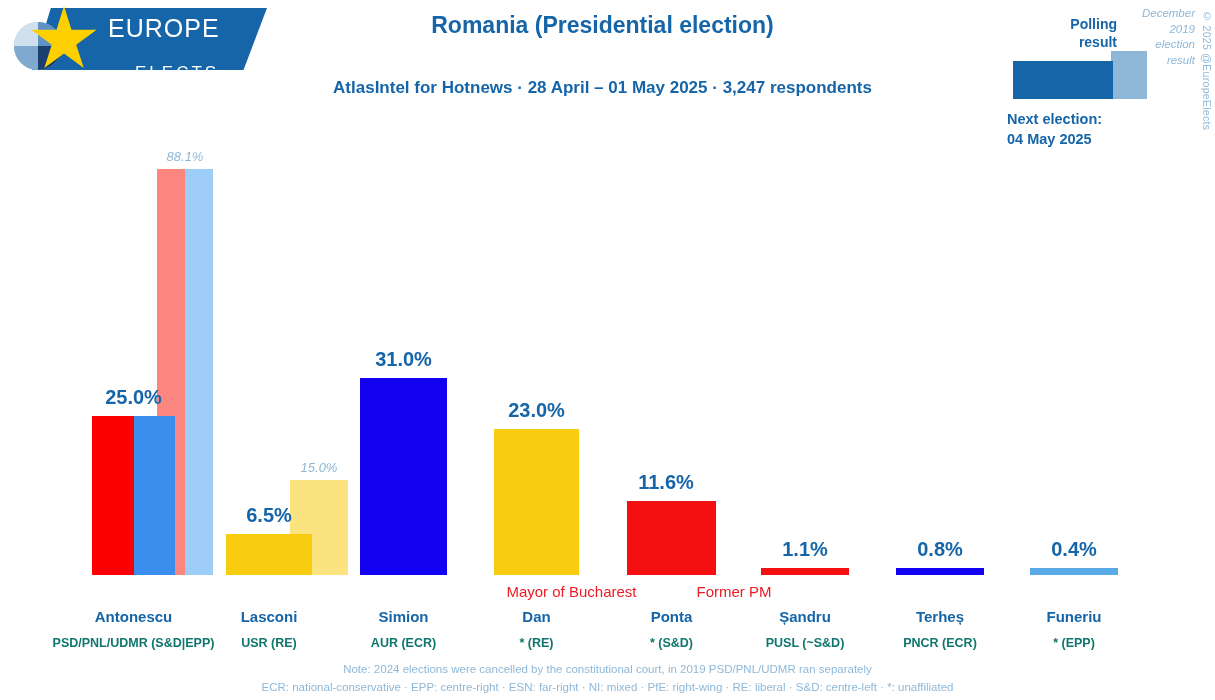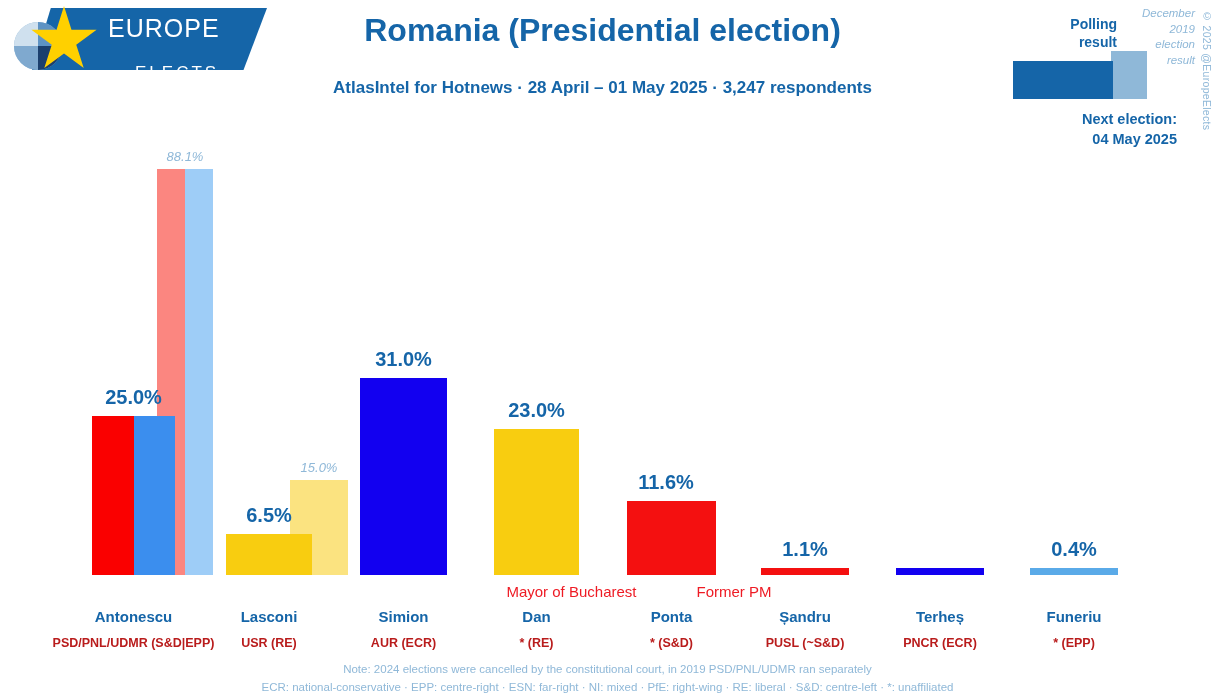--- a/index.html
+++ b/index.html
@@ -47,21 +47,21 @@
     position: absolute; z-index: 4;
     color: #ffffff; letter-spacing: 1px;
   }
   .logo-europe { left: 108px; top: 10px; font-size: 25px; font-weight: 400; }
   .logo-elects { left: 135px; top: 38px; font-size: 17px; font-weight: 400; letter-spacing: 3px; margin-top: 21px;}
 
   
   #chart-title {
     position: absolute; left: 190px; top: 12px; width: 825px;
     text-align: center;
-    font-size: 32px; font-weight: bold; color: #1565a8;
+    font-size: 23px; font-weight: bold; color: #1565a8;
   }
   #chart-subtitle {
     position: absolute; left: 190px; top: 78px; width: 825px;
     text-align: center;
     font-size: 17px; font-weight: bold; color: #1565a8;
   }
 
   
   #legend { position: absolute; right: 8px; top: 6px; width: 200px; height: 150px; }
   #legend-poll-label {
@@ -76,21 +76,21 @@
   }
   #legend-swatch-prev {
     position: absolute; left: 104px; top: 45px; width: 36px; height: 48px;
     background: #8fb8d8;
   }
   #legend-swatch-poll {
     position: absolute; left: 6px; top: 55px; width: 100px; height: 38px;
     background: #1565a8;
   }
   #legend-next { position: absolute; left: 0px; top: 104px; width: 170px;
-    font-size: 14.5px; font-weight: bold; color: #1565a8; line-height: 1.35; text-align: right; }
+    font-size: 14.5px; font-weight: bold; color: #1565a8; line-height: 1.35; }
   #copyright {
     position: absolute; right: 2px; top: 10px;
     font-size: 10.5px; color: #8fb8d8;
     writing-mode: vertical-rl;
     letter-spacing: 0.3px;
   }
 
   
   #plot { position: absolute; left: 0; top: 0; width: 1215px; height: 700px; }
   .bar { position: absolute; bottom: 125px; }
@@ -109,21 +109,21 @@
     font-size: 15px; font-weight: normal; color: #ee1b24;
     white-space: nowrap;
   }
   .cand-name {
     position: absolute; text-align: center;
     font-size: 15px; font-weight: bold; color: #1565a8;
     white-space: nowrap;
   }
   .cand-party {
     position: absolute; text-align: center;
-    font-size: 12.5px; font-weight: bold; color: #b91c1c;
+    font-size: 12.5px; font-weight: bold; color: #0f766e;
     white-space: nowrap;
   }
 
   
   .footer-line {
     position: absolute; left: 0; width: 1215px; text-align: center;
     font-size: 11.5px; color: #8fb8d8;
   }
   #footer-note { top: 663px; }
   #footer-key  { top: 681px; }
@@ -193,20 +193,21 @@
     <div class="bar" style="left: 627px; width: 89px; height: 73.66px; background: rgb(244, 16, 16); z-index: 2;"></div>
     <div class="value-label" style="left: 586px; width: 160px; top: 471.34px; z-index: 3;">11.6%</div>
     <div class="annotation" style="left: 571.5px; width: 200px; top: 583px;">Former PM</div>
     <div class="cand-name" style="left: 561.5px; width: 220px; top: 608px;">Ponta</div>
     <div class="cand-party" style="left: 561.5px; width: 220px; top: 636px;">* (S&amp;D)</div>
     <div class="bar" style="left: 761px; width: 88px; height: 7px; background: rgb(244, 16, 16); z-index: 2;"></div>
     <div class="value-label" style="left: 725px; width: 160px; top: 538px; z-index: 3;">1.1%</div>
     <div class="cand-name" style="left: 695px; width: 220px; top: 608px;">Șandru</div>
     <div class="cand-party" style="left: 695px; width: 220px; top: 636px;">PUSL (~S&amp;D)</div>
     <div class="bar" style="left: 896px; width: 88px; height: 7px; background: rgb(18, 0, 240); z-index: 2;"></div>
+    <div class="value-label" style="left: 860px; width: 160px; top: 538px; z-index: 3;">0.8%</div>
     <div class="cand-name" style="left: 830px; width: 220px; top: 608px;">Terheș</div>
     <div class="cand-party" style="left: 830px; width: 220px; top: 636px;">PNCR (ECR)</div>
     <div class="bar" style="left: 1030px; width: 88px; height: 7px; background: rgb(90, 170, 232); z-index: 2;"></div>
     <div class="value-label" style="left: 994px; width: 160px; top: 538px; z-index: 3;">0.4%</div>
     <div class="cand-name" style="left: 964px; width: 220px; top: 608px;">Funeriu</div>
     <div class="cand-party" style="left: 964px; width: 220px; top: 636px;">* (EPP)</div>
   </div>
 
 <div class="footer-line" id="footer-note">Note: 2024 elections were cancelled by the constitutional court, in 2019 PSD/PNL/UDMR ran separately</div>
 <div class="footer-line" id="footer-key">ECR: national-conservative · EPP: centre-right · ESN: far-right · NI: mixed · PfE: right-wing · RE: liberal · S&amp;D: centre-left · *: unaffiliated</div>

